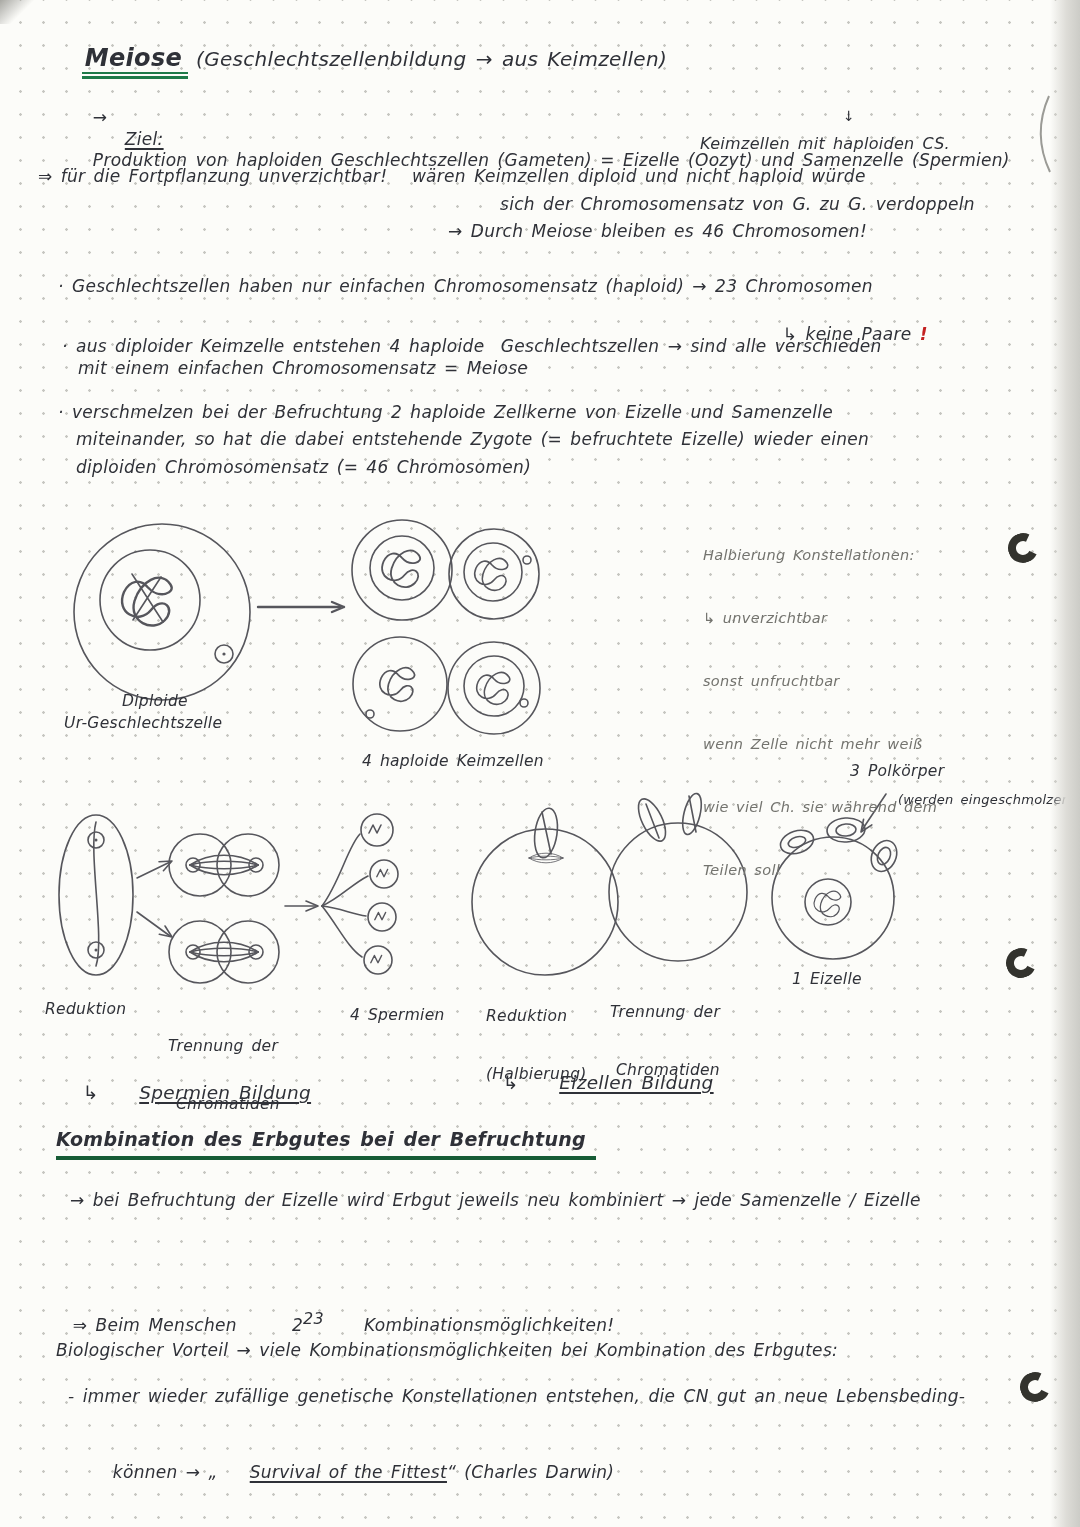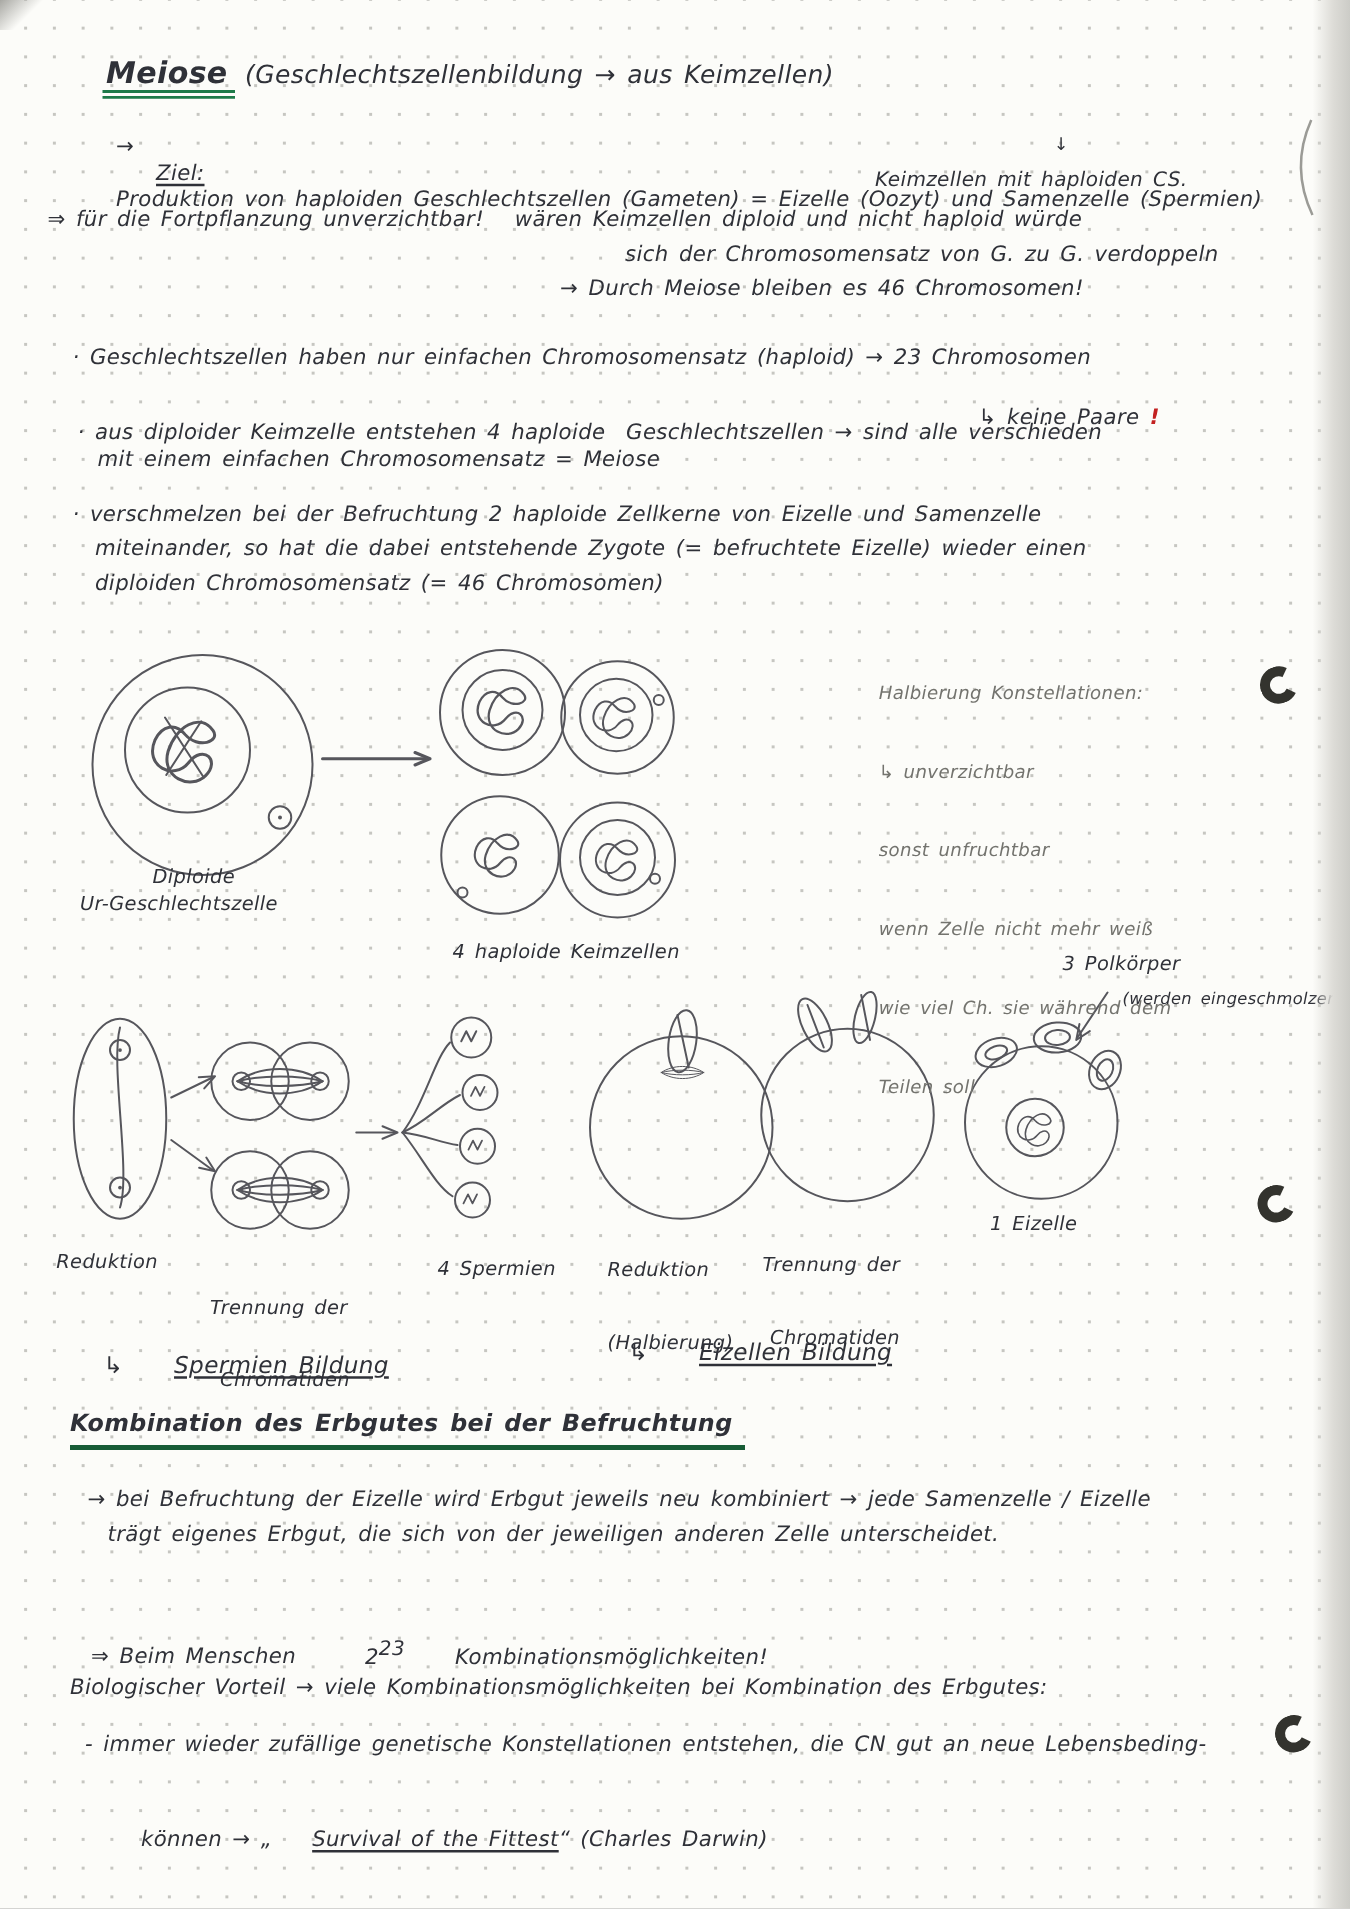--- a/index.html
+++ b/index.html
@@ -245,21 +245,20 @@
 
   <div class="hw big" style="left:48px; top:1058px;">
     <span>↳ </span><span class="u">Spermien Bildung</span>
   </div>
   <div class="hw big" style="left:468px; top:1048px;">
     <span>↳ </span><span class="u">Eizellen Bildung</span>
   </div>
 
   <div class="hw heading2" style="left:56px; top:1128px;">Kombination des Erbgutes bei der Befruchtung</div>
   <div class="hw" style="left:70px; top:1190px;">→ bei Befruchtung der Eizelle wird Erbgut jeweils neu kombiniert → jede Samenzelle / Eizelle</div>
-  <div class="hw" style="left:86px; top:1218px;">trägt eigenes Erbgut, die sich von der jeweiligen anderen Zelle unterscheidet.</div>
 
   <div class="hw" style="left:40px; top:1288px;">
     <span>⇒ Beim Menschen</span><span class="gap-l">2</span><sup>23</sup><span class="gap-s">Kombinationsmöglichkeiten!</span>
   </div>
 
   <div class="hw" style="left:68px; top:1386px;">- immer wieder zufällige genetische Konstellationen entstehen, die CN gut an neue Lebensbeding-</div>
   <div class="hw" style="left:56px; top:1340px;">Biologischer Vorteil → viele Kombinationsmöglichkeiten bei Kombination des Erbgutes:</div>
   <div class="hw" style="left:80px; top:1441px;">
     <span>können → „</span><span class="u">Survival of the Fittest</span><span>“ (Charles Darwin)</span>
   </div>

